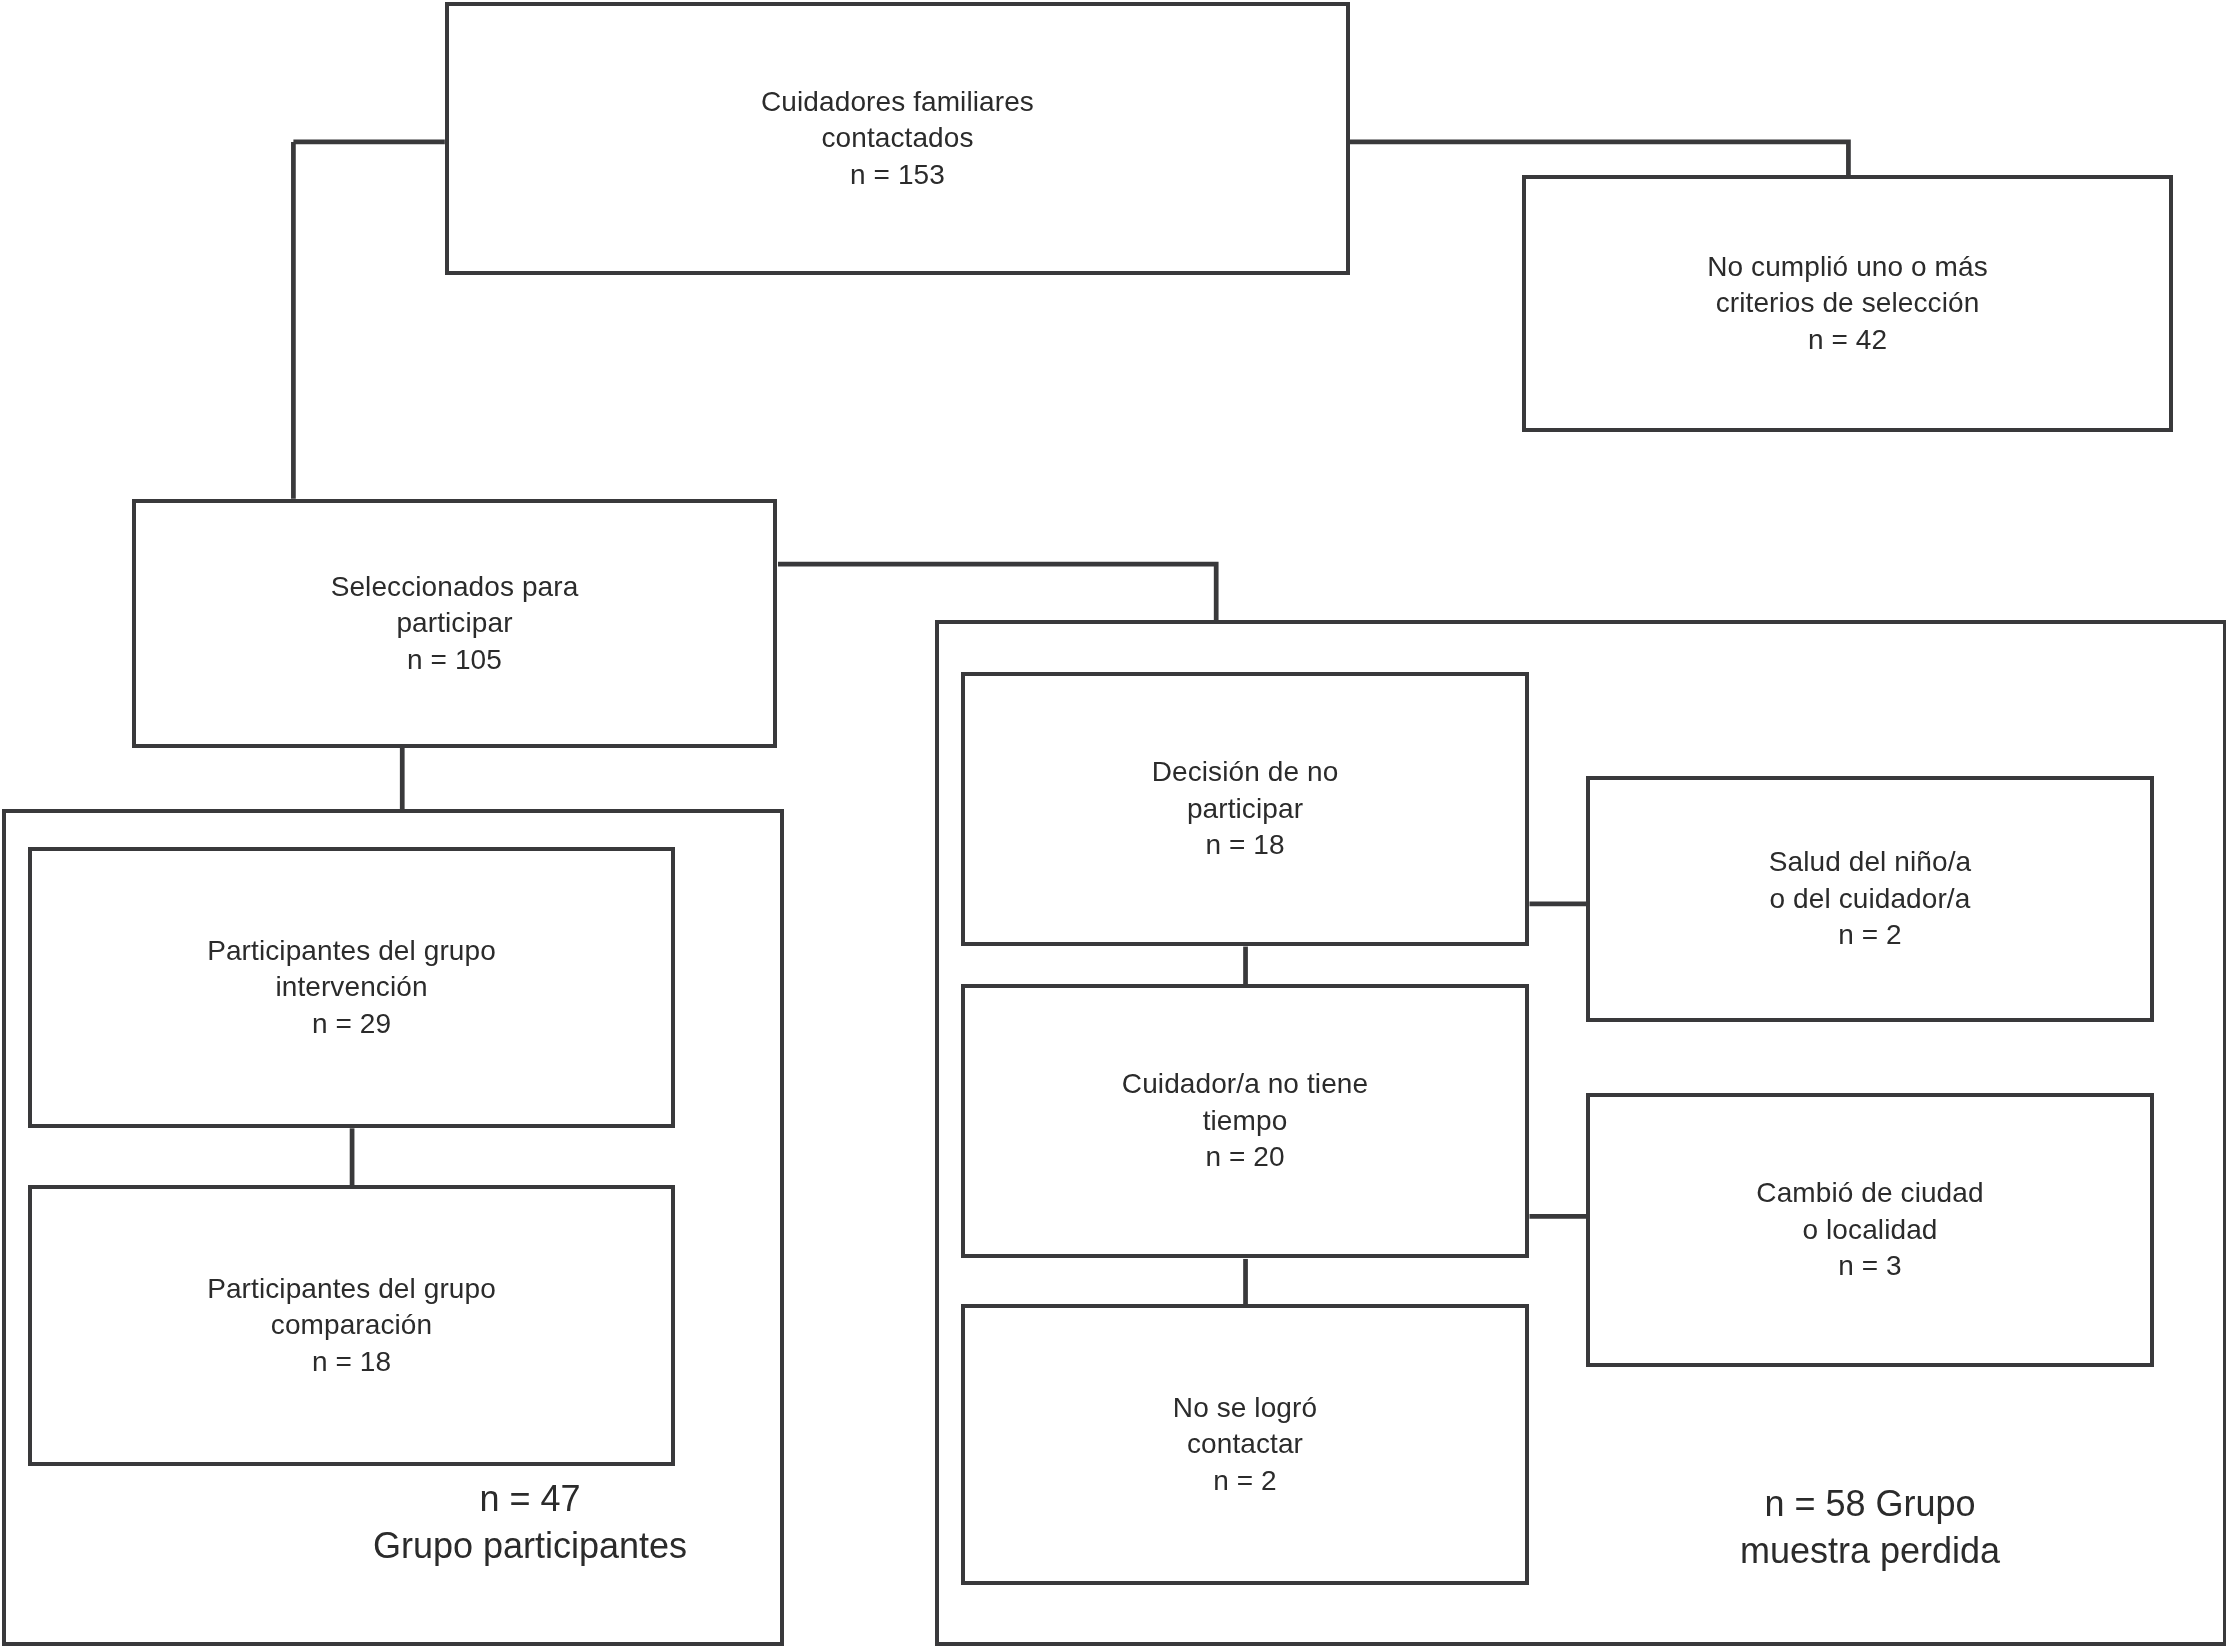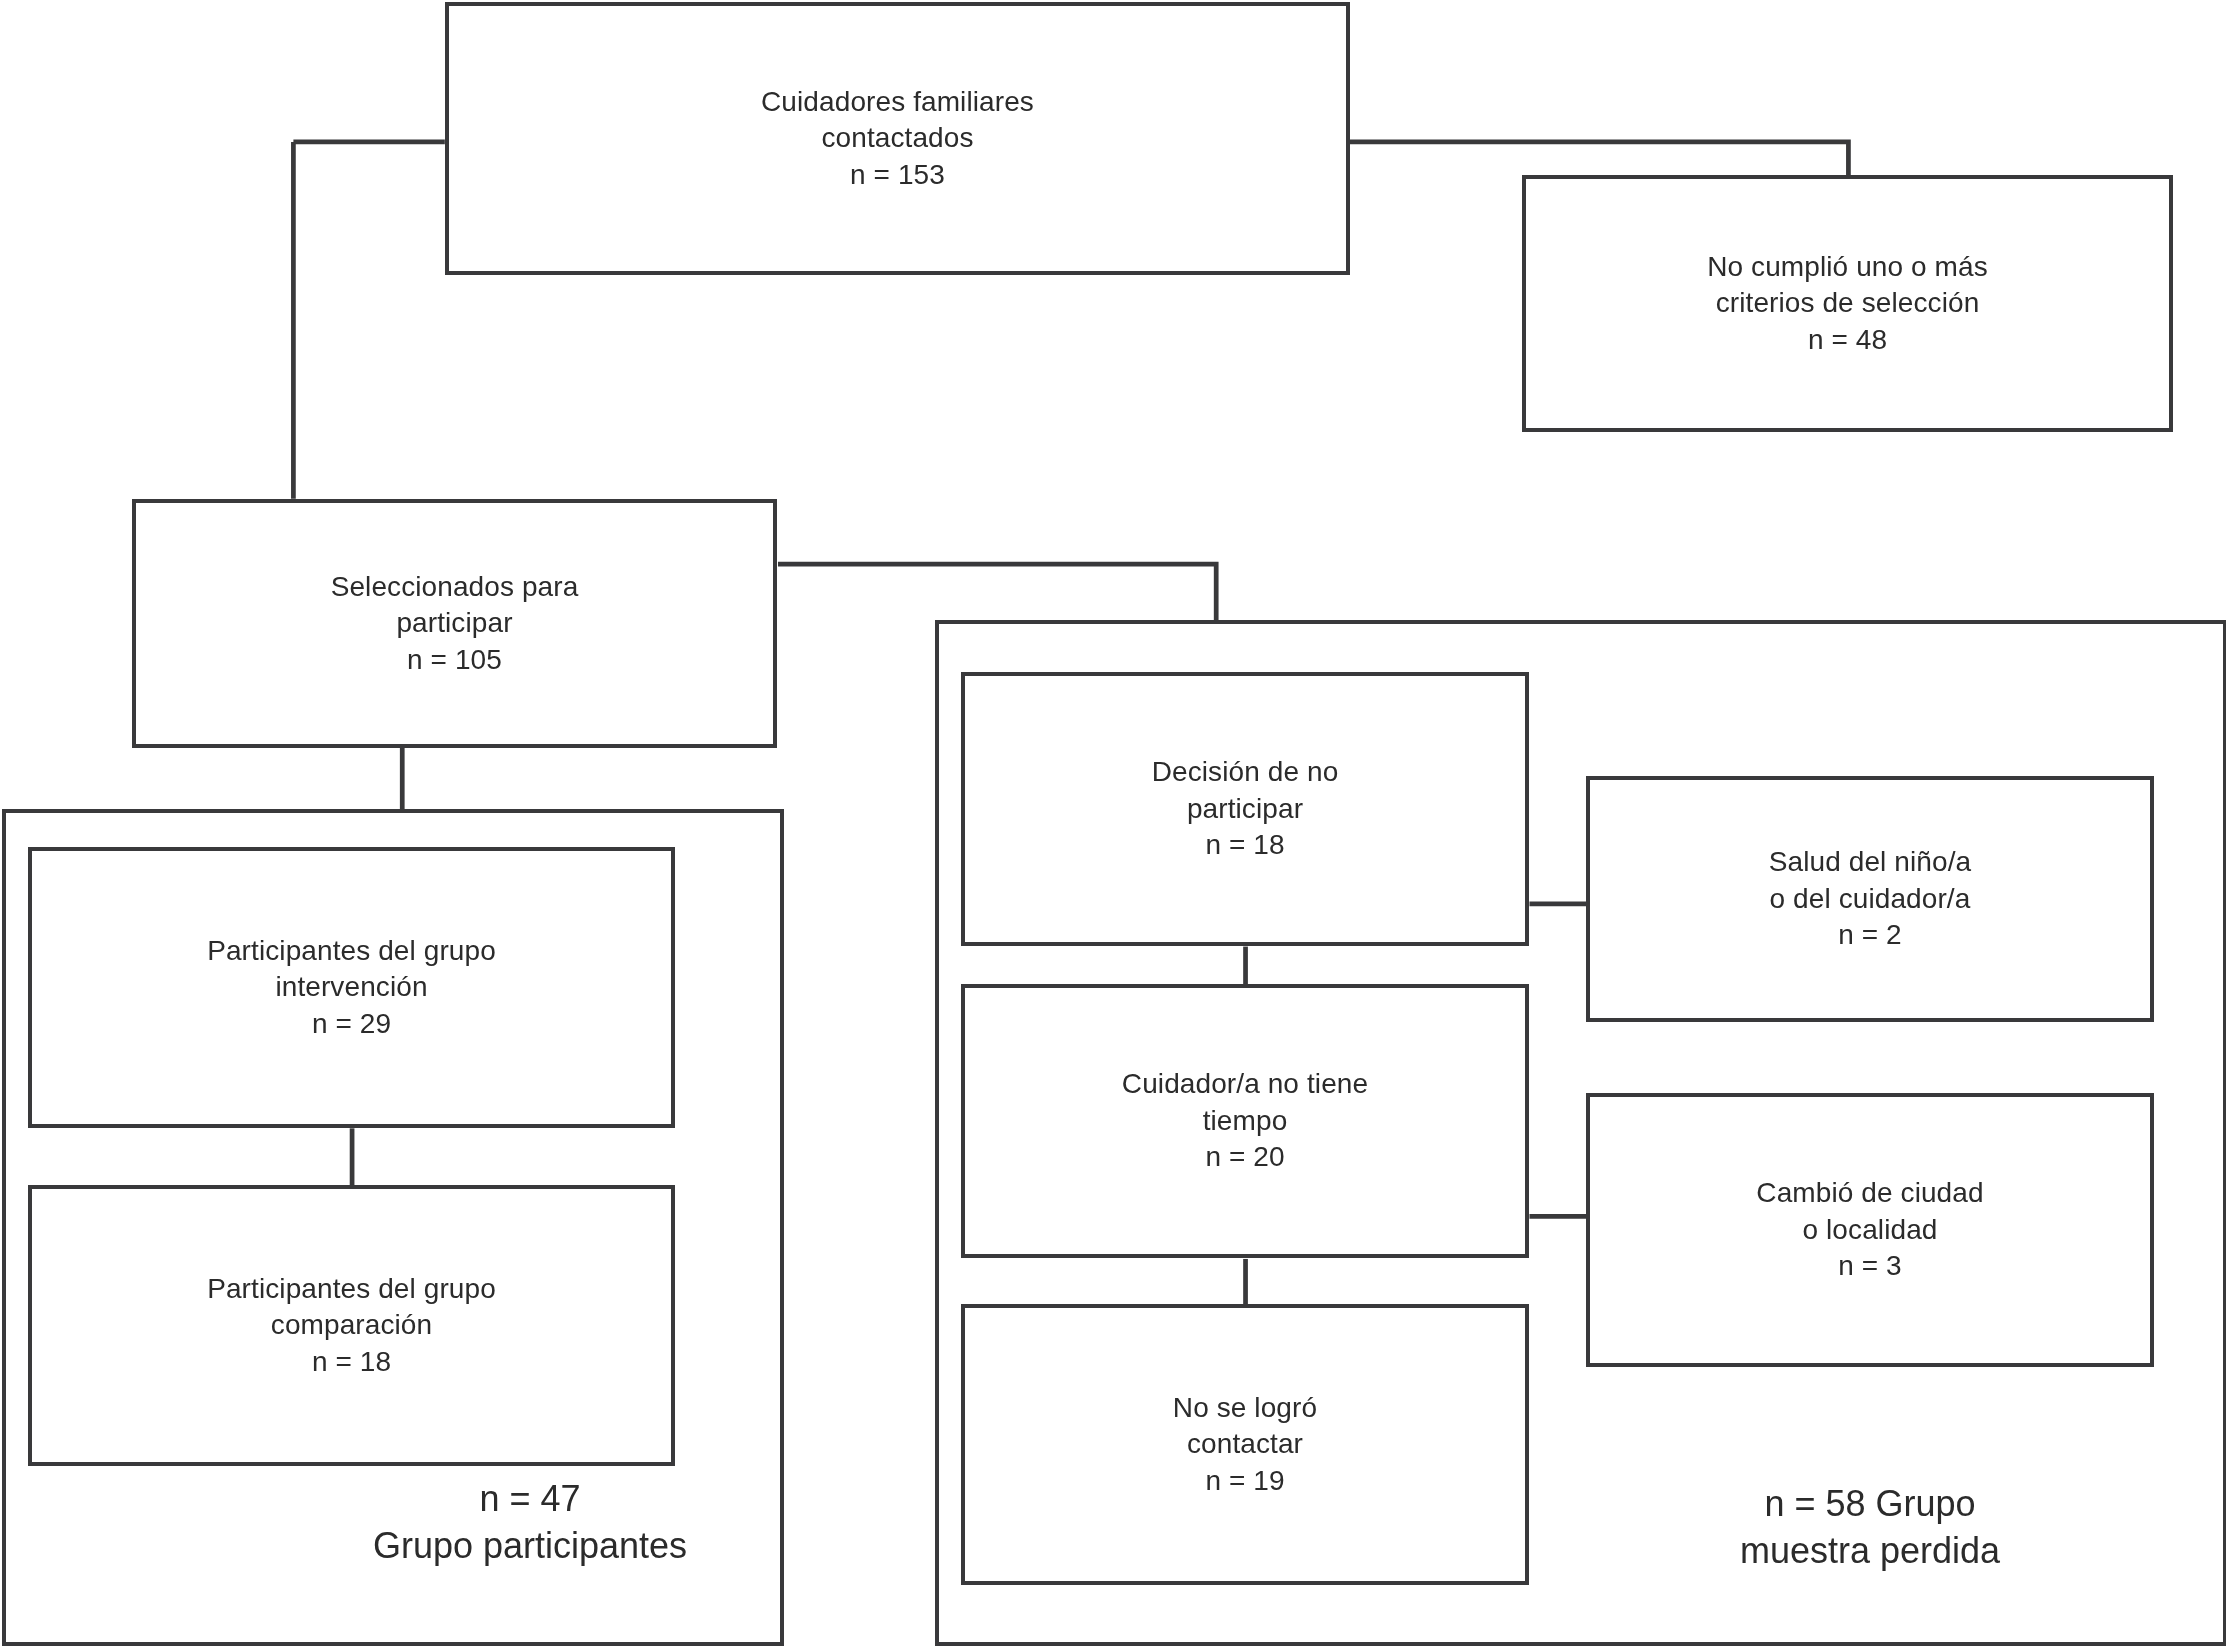--- a/index.html
+++ b/index.html
@@ -92,21 +92,21 @@
 
   <div class="node" style="left:445px; top:1.9px; width:905px; height:273px;">
     <span class="txt">Cuidadores familiares
 contactados
 n = 153</span>
   </div>
 
   <div class="node" style="left:1522px; top:175px; width:651px; height:257px;">
     <span class="txt">No cumplió uno o más
 criterios de selección
-n = 48</span>
+n = 42</span>
   </div>
 
   <div class="node" style="left:132px; top:499px; width:645px; height:249px;">
     <span class="txt">Seleccionados para
 participar
 n = 105</span>
   </div>
 
   <div class="node" style="left:28px; top:847px; width:647px; height:281px;">
     <span class="txt">Participantes del grupo
@@ -143,20 +143,20 @@
 
   <div class="node" style="left:1586px; top:1093px; width:568px; height:274px;">
     <span class="txt">Cambió de ciudad
 o localidad
 n = 3</span>
   </div>
 
   <div class="node" style="left:961px; top:1304px; width:568px; height:281px;">
     <span class="txt">No se logró
 contactar
-n = 19</span>
+n = 2</span>
   </div>
 
   <div class="free-label" style="left:1624px; top:1481px; width:492px;">n = 58 Grupo
 muestra perdida</div>
 
 </div>
 
 
 </body></html>

